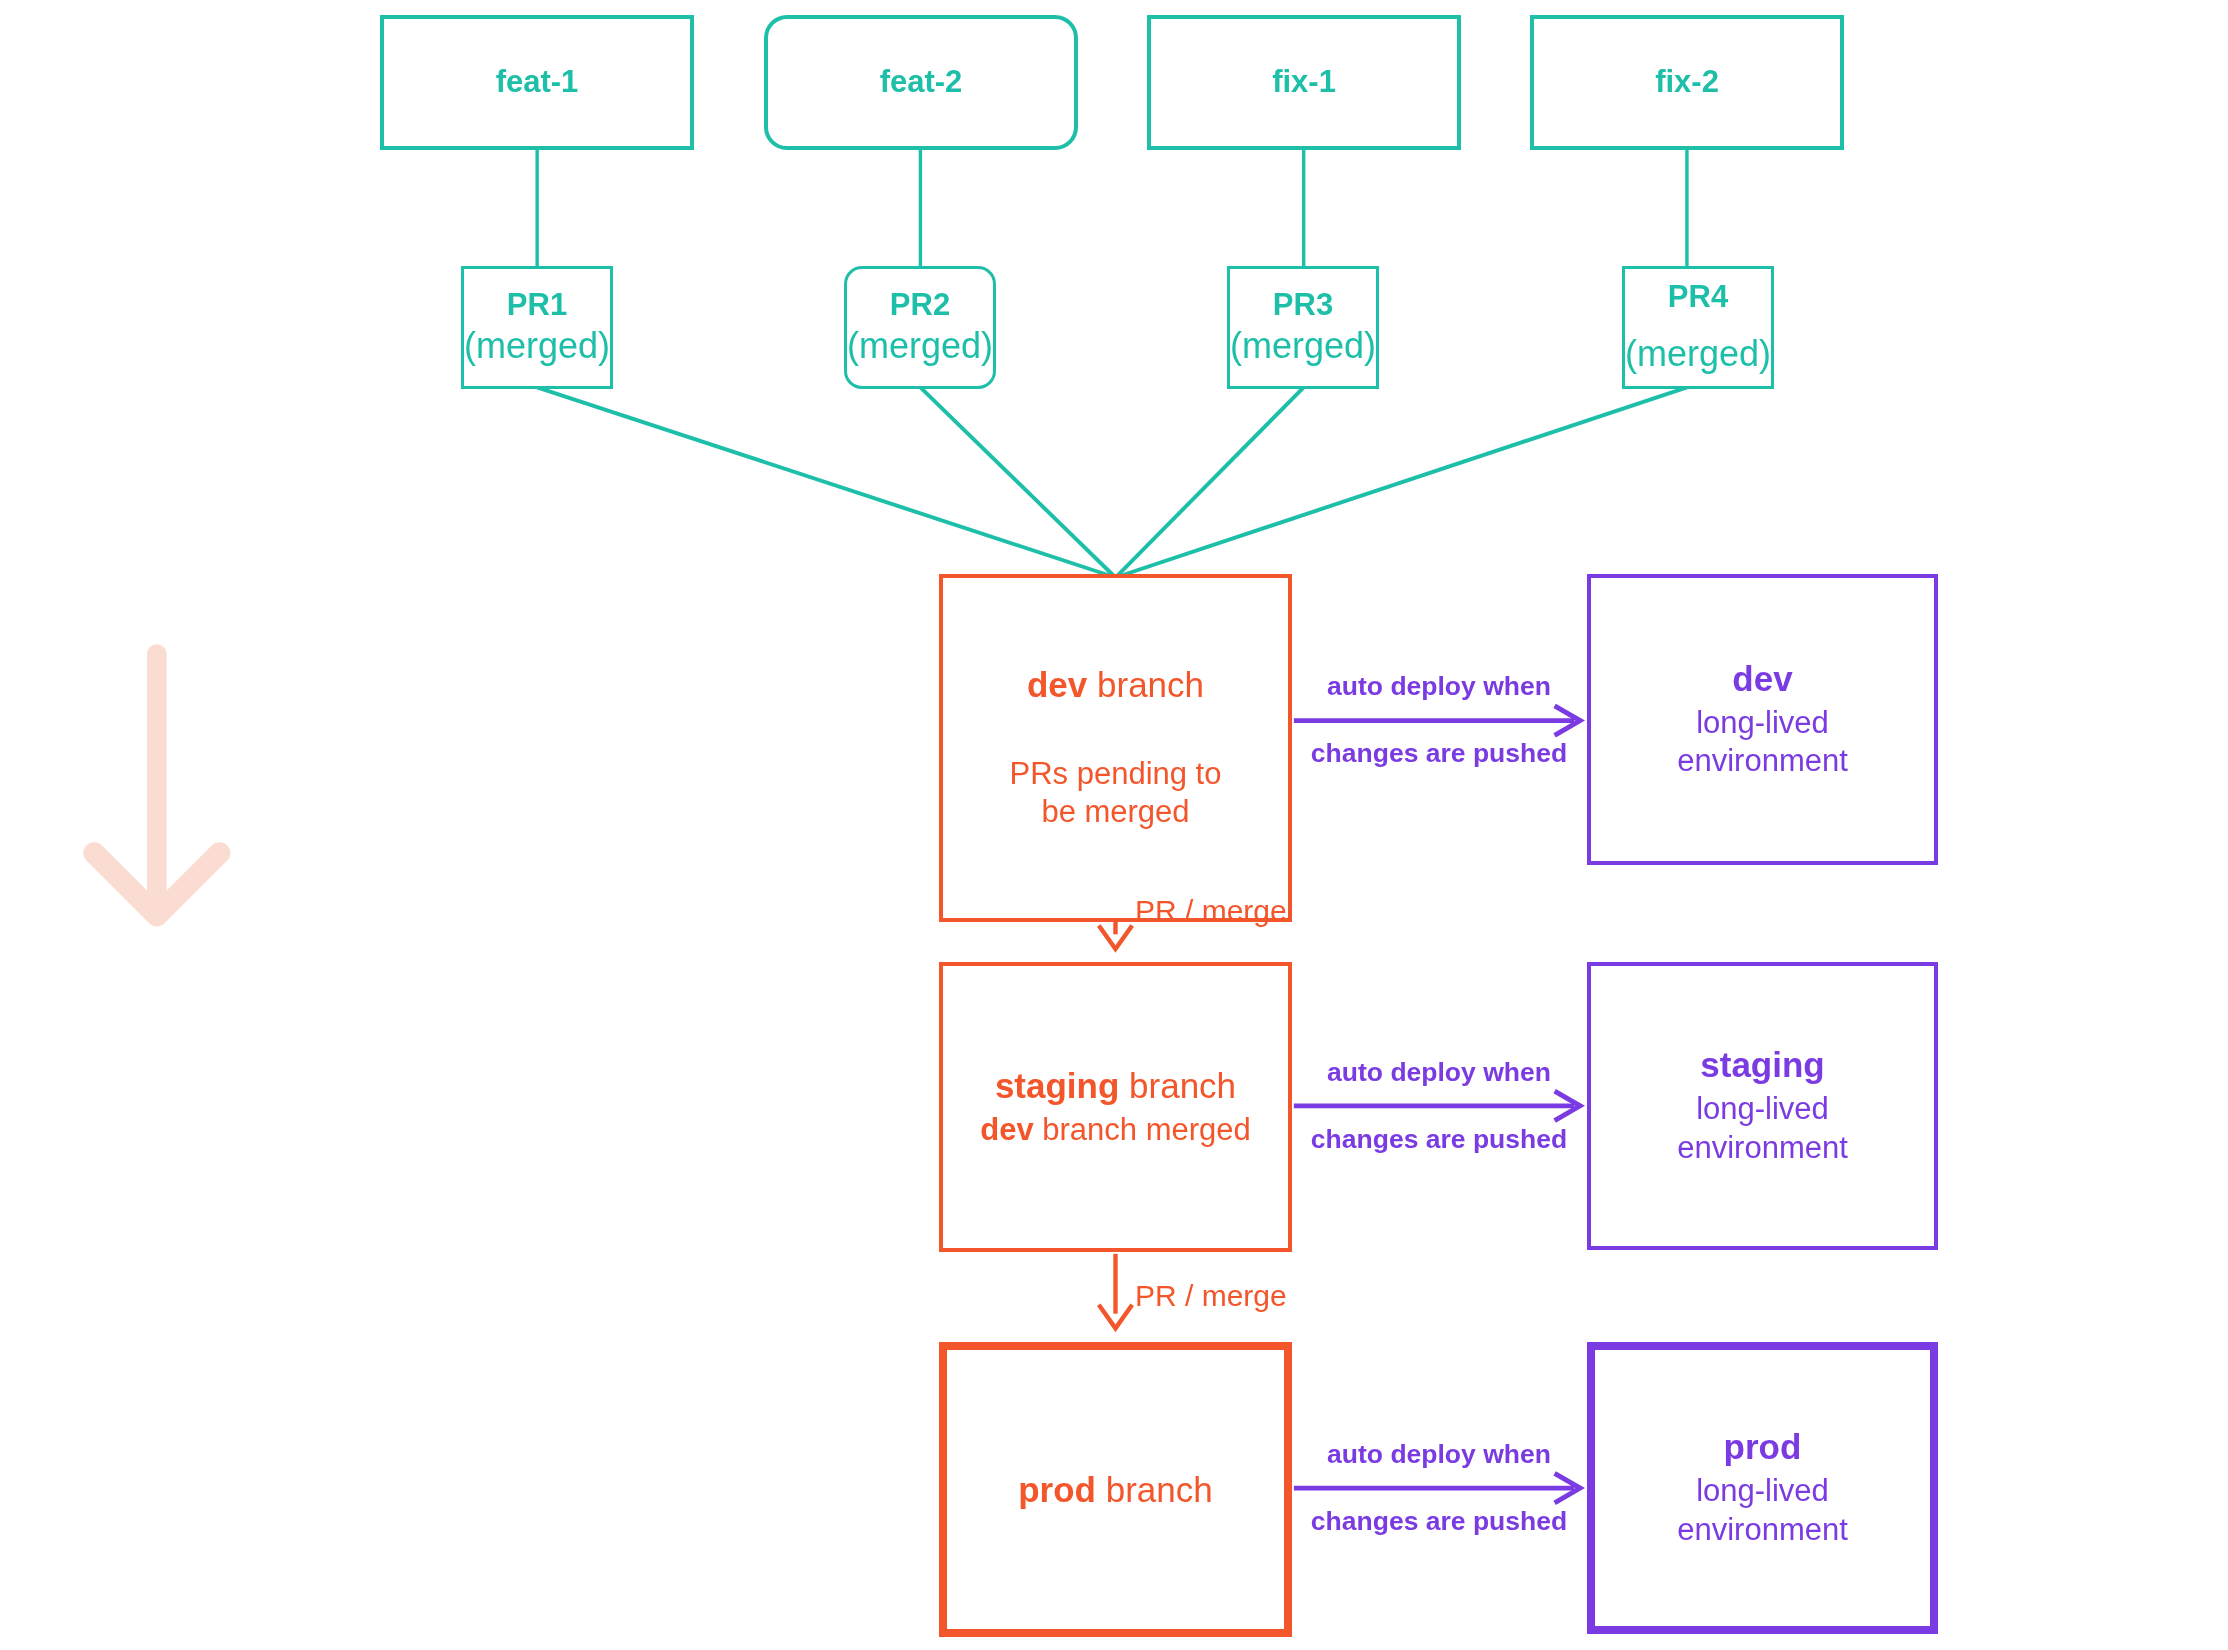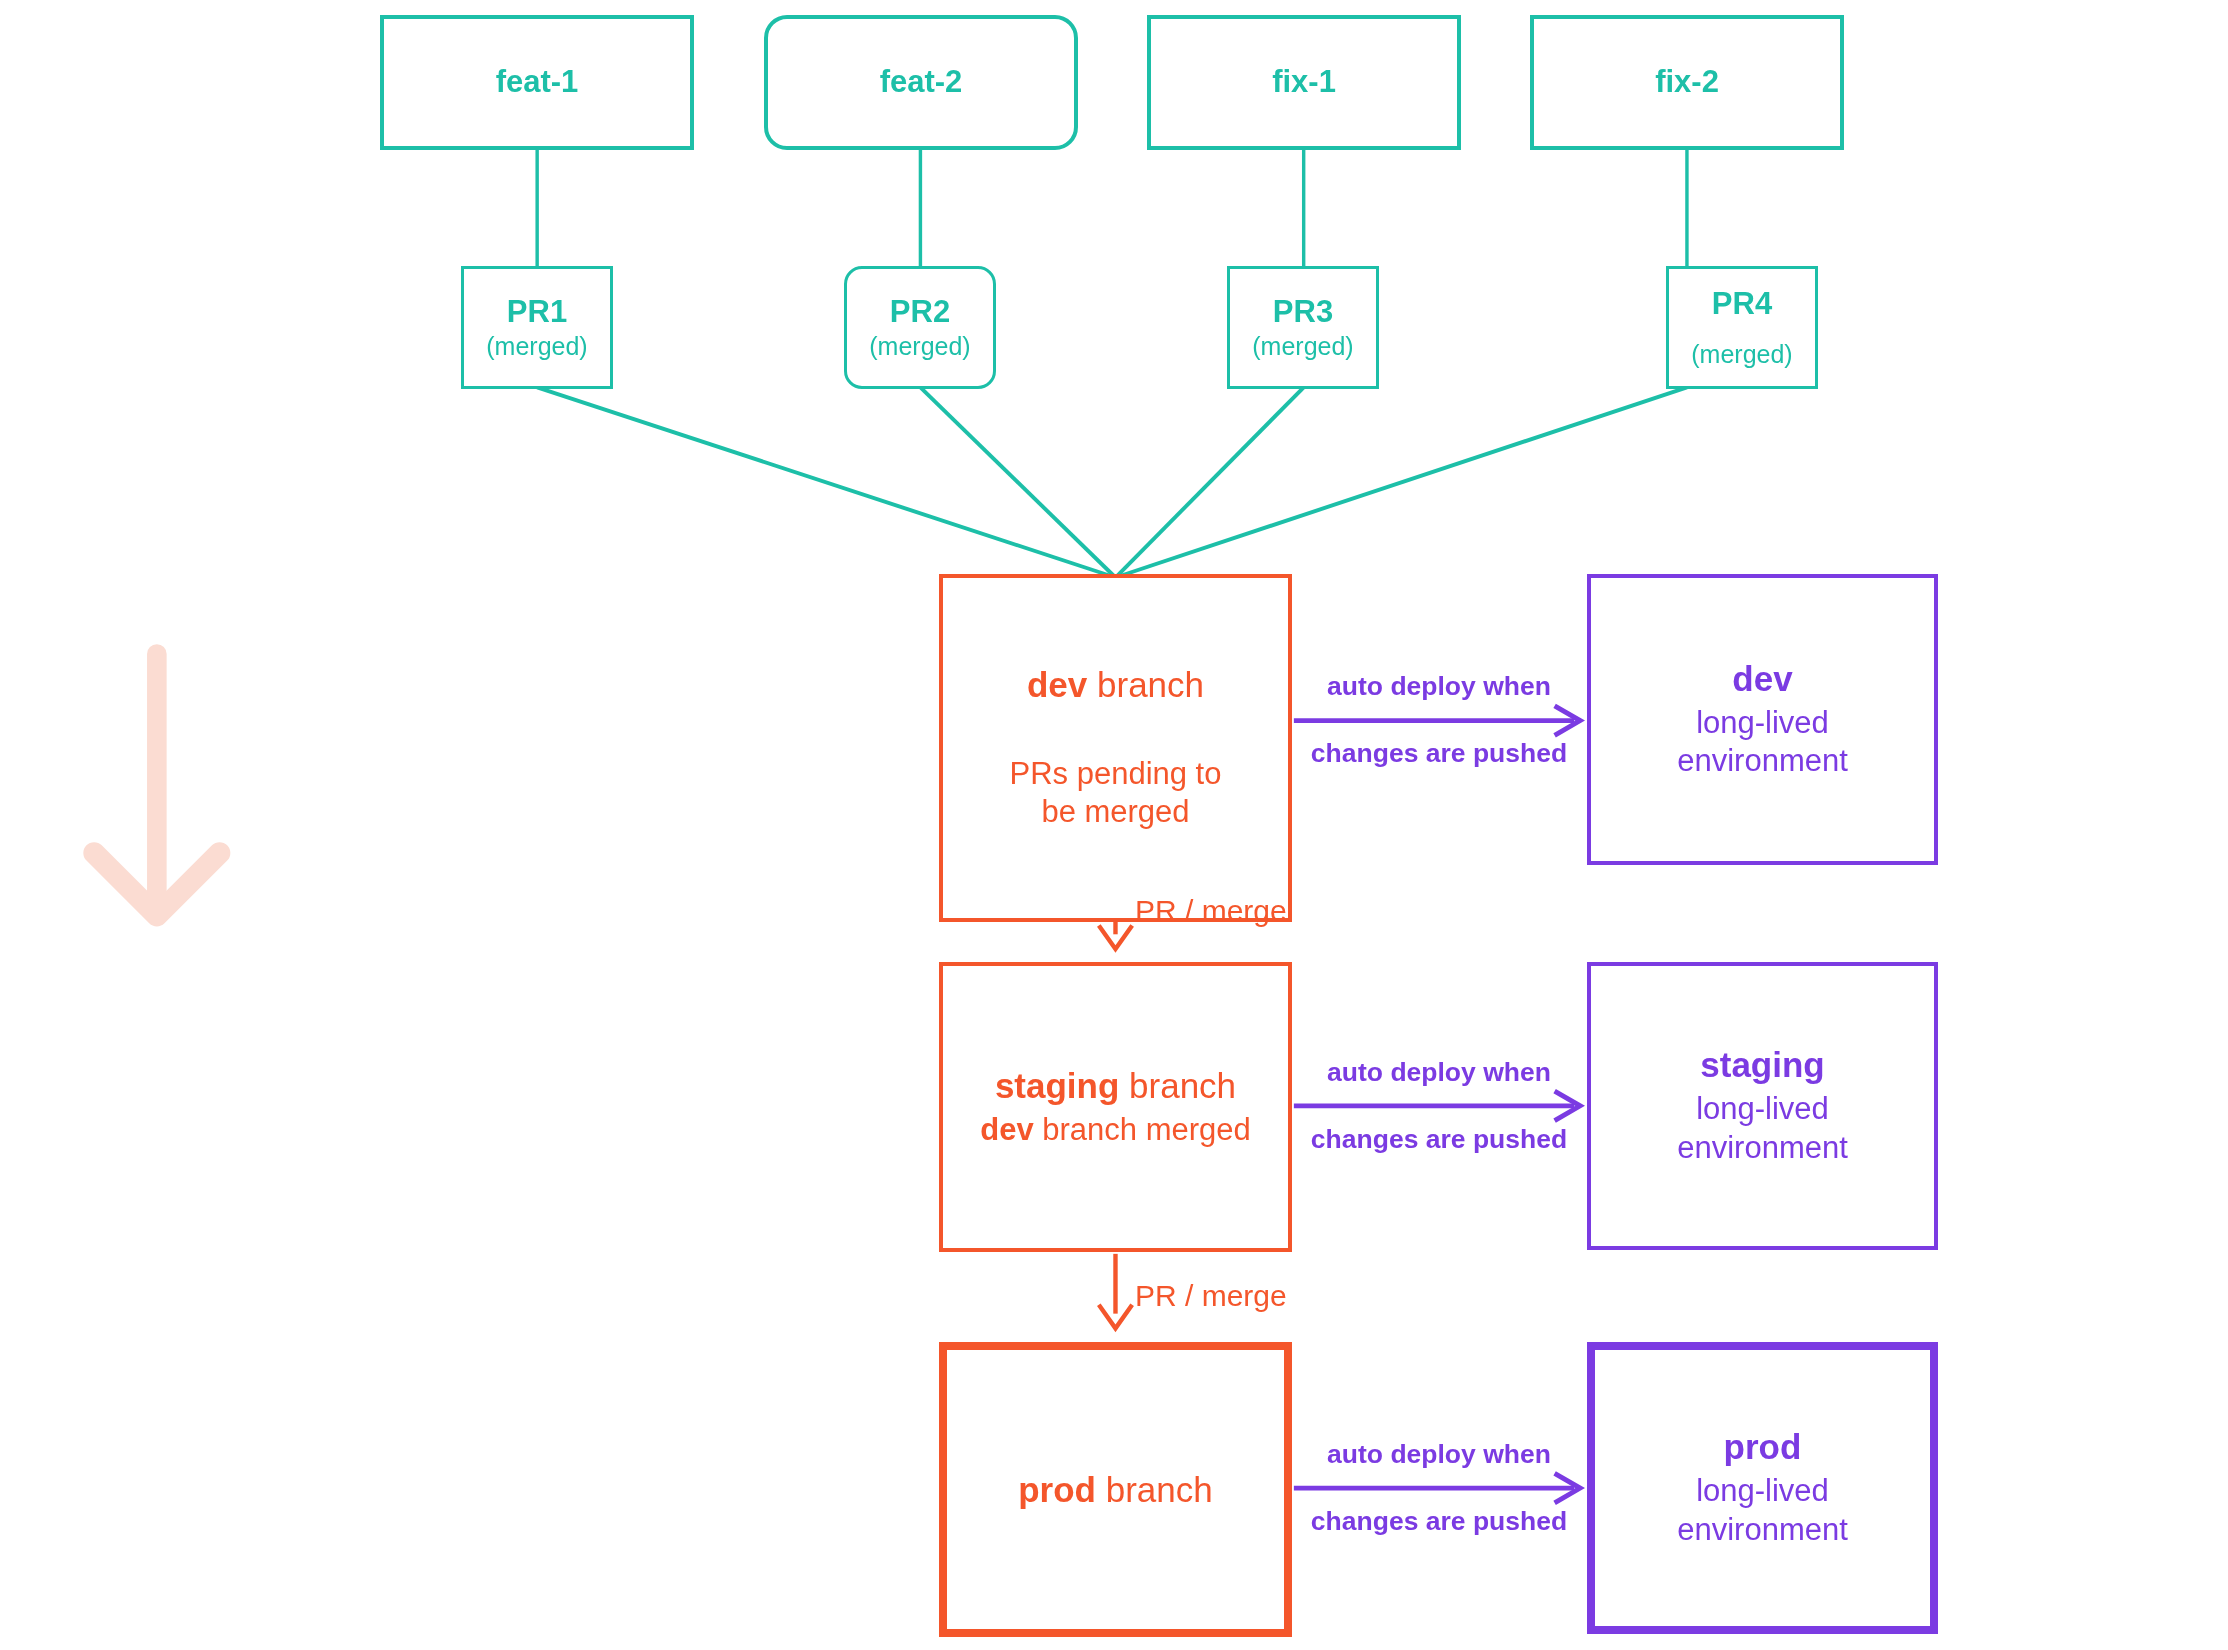--- a/index.html
+++ b/index.html
@@ -35,21 +35,21 @@
     border:4.9px solid var(--teal);
     color:var(--teal);
     font-size:31px;font-weight:700;
   }
   .pr{
     width:152px;height:123px;top:266px;
     border:3.9px solid var(--teal);
     color:var(--teal);
   }
   .pr .pr-title{font-size:31px;font-weight:700;line-height:1.2;}
-  .pr .pr-status{font-size:25px;font-weight:400;line-height:1.3;}
+  .pr .pr-status{font-size:36px;font-weight:400;line-height:1.3;}
 
   .branch{
     left:939px;width:353px;
     border:4.9px solid var(--orange);
     color:var(--orange);
   }
   .branch.thick{border-width:8.8px;}
   .env{
     left:1587px;width:351px;
     border:4.9px solid var(--purple);
@@ -144,21 +144,21 @@
     <div class="pr-status">(merged)</div>
   </div>
   <div class="box pr" style="left:844px;border-radius:18px;">
     <div class="pr-title">PR2</div>
     <div class="pr-status">(merged)</div>
   </div>
   <div class="box pr" style="left:1227px;">
     <div class="pr-title">PR3</div>
     <div class="pr-status">(merged)</div>
   </div>
-  <div class="box pr" style="left:1666px;gap:16px;">
+  <div class="box pr" style="left:1622px;gap:16px;">
     <div class="pr-title">PR4</div>
     <div class="pr-status">(merged)</div>
   </div>
 
   <div class="box branch" style="top:574px;height:348px;gap:45px;">
     <div class="title"><span class="b">dev</span><span> branch</span></div>
     <div class="sub sub-narrow"><span class="b"></span><span>PRs pending to be merged</span></div>
   </div>
   <div class="box branch" style="top:962px;height:290px;">
     <div class="title"><span class="b">staging</span><span> branch</span></div>

